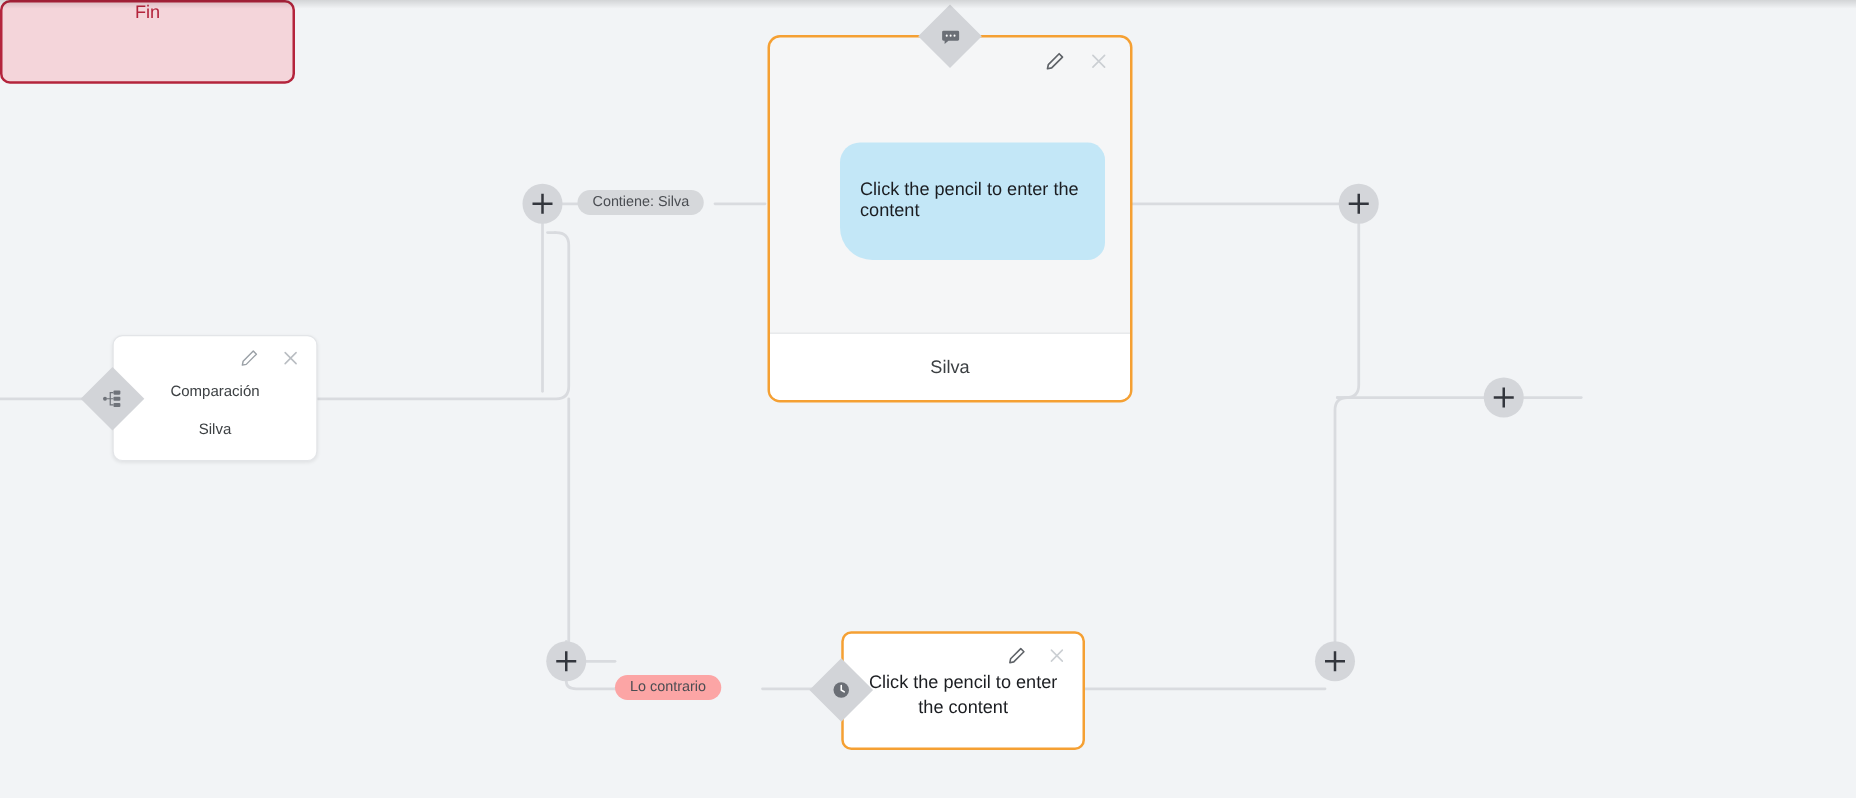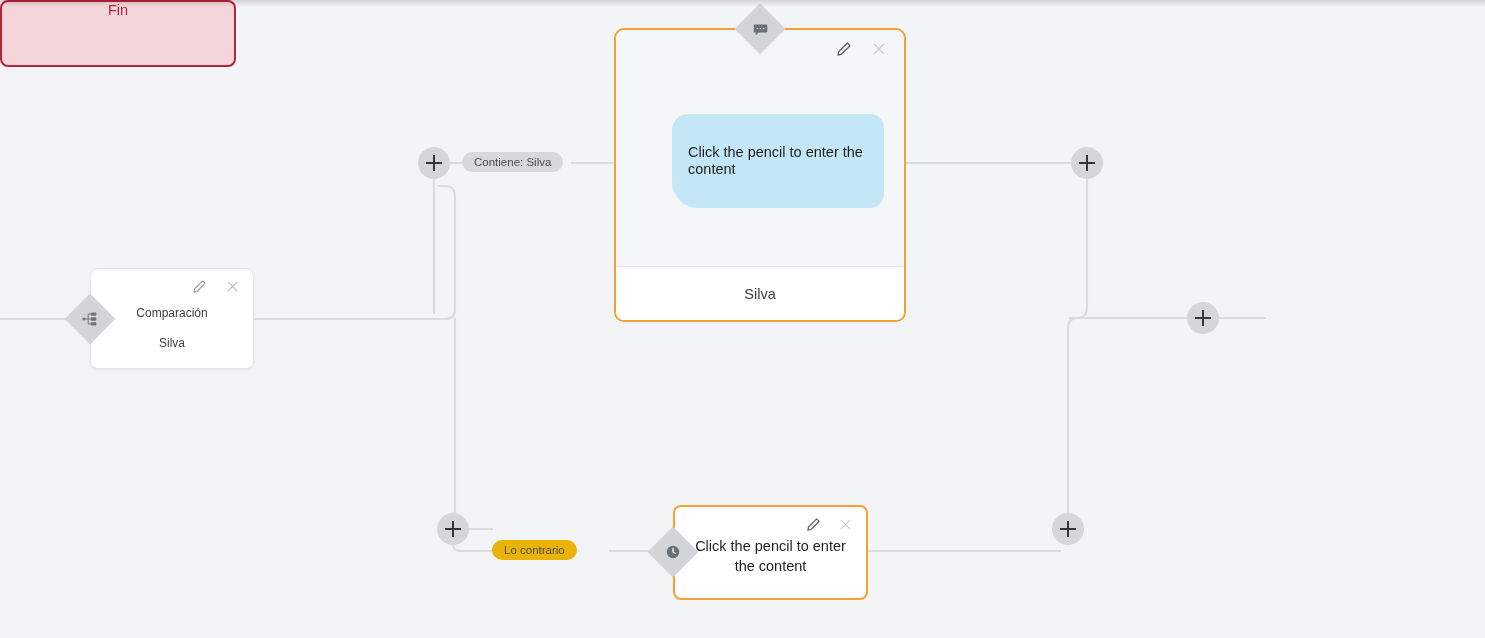--- a/index.html
+++ b/index.html
@@ -226,21 +226,21 @@
     font-size: 11.5px;
     color: #4a4d52;
     display: flex;
     align-items: center;
     justify-content: center;
     height: 20px;
     padding: 0 12px;
     white-space: nowrap;
   }
   .edge-label.gray { background: #d6d8db; }
-  .edge-label.white { background: #eab308; }
+  .edge-label.white { background: #fca5a5; }
 </style>
 </head>
 <body>
 
 <div id="canvas">
 
   <svg id="edges" viewBox="0 0 1485 638" xmlns="http://www.w3.org/2000/svg">
     <g fill="none" stroke="#d9dbdf" stroke-width="2.2" stroke-linecap="round" stroke-linejoin="round">
 
       <path d="M 0,319 L 72,319"></path>

